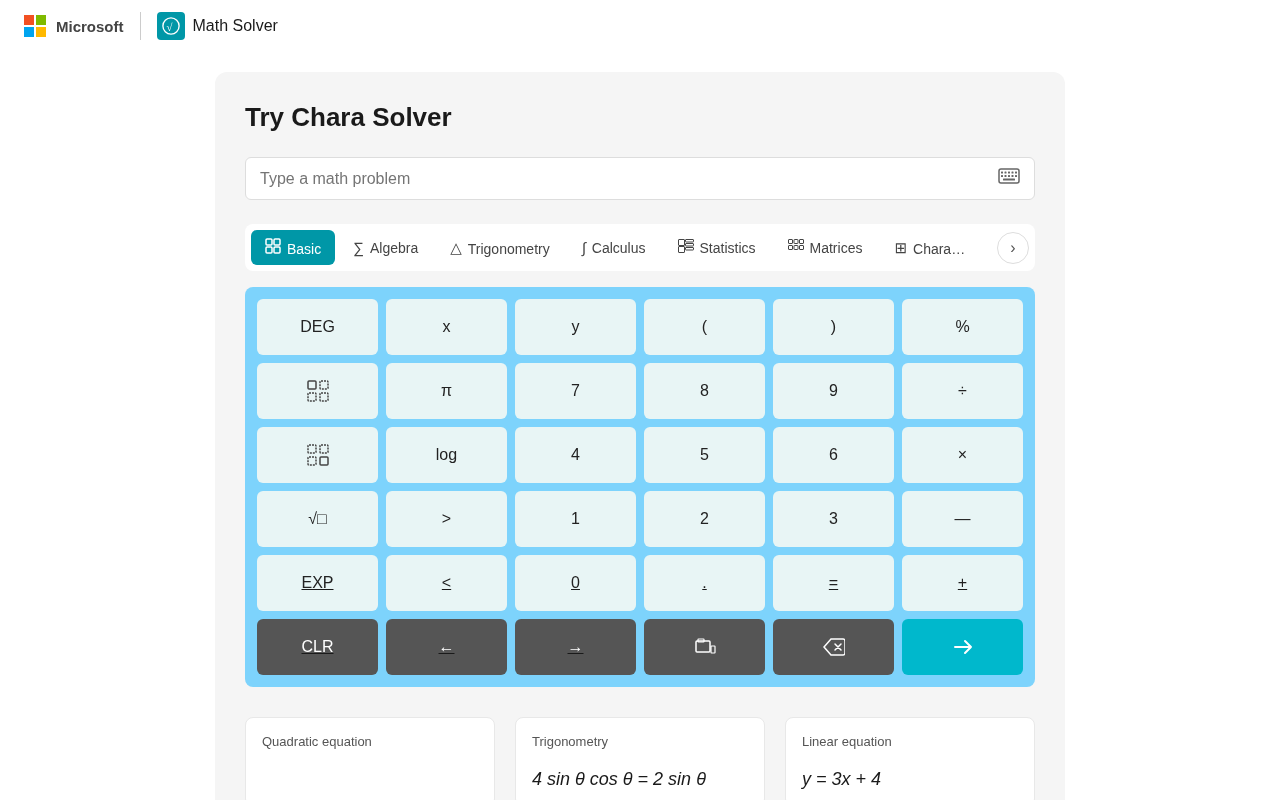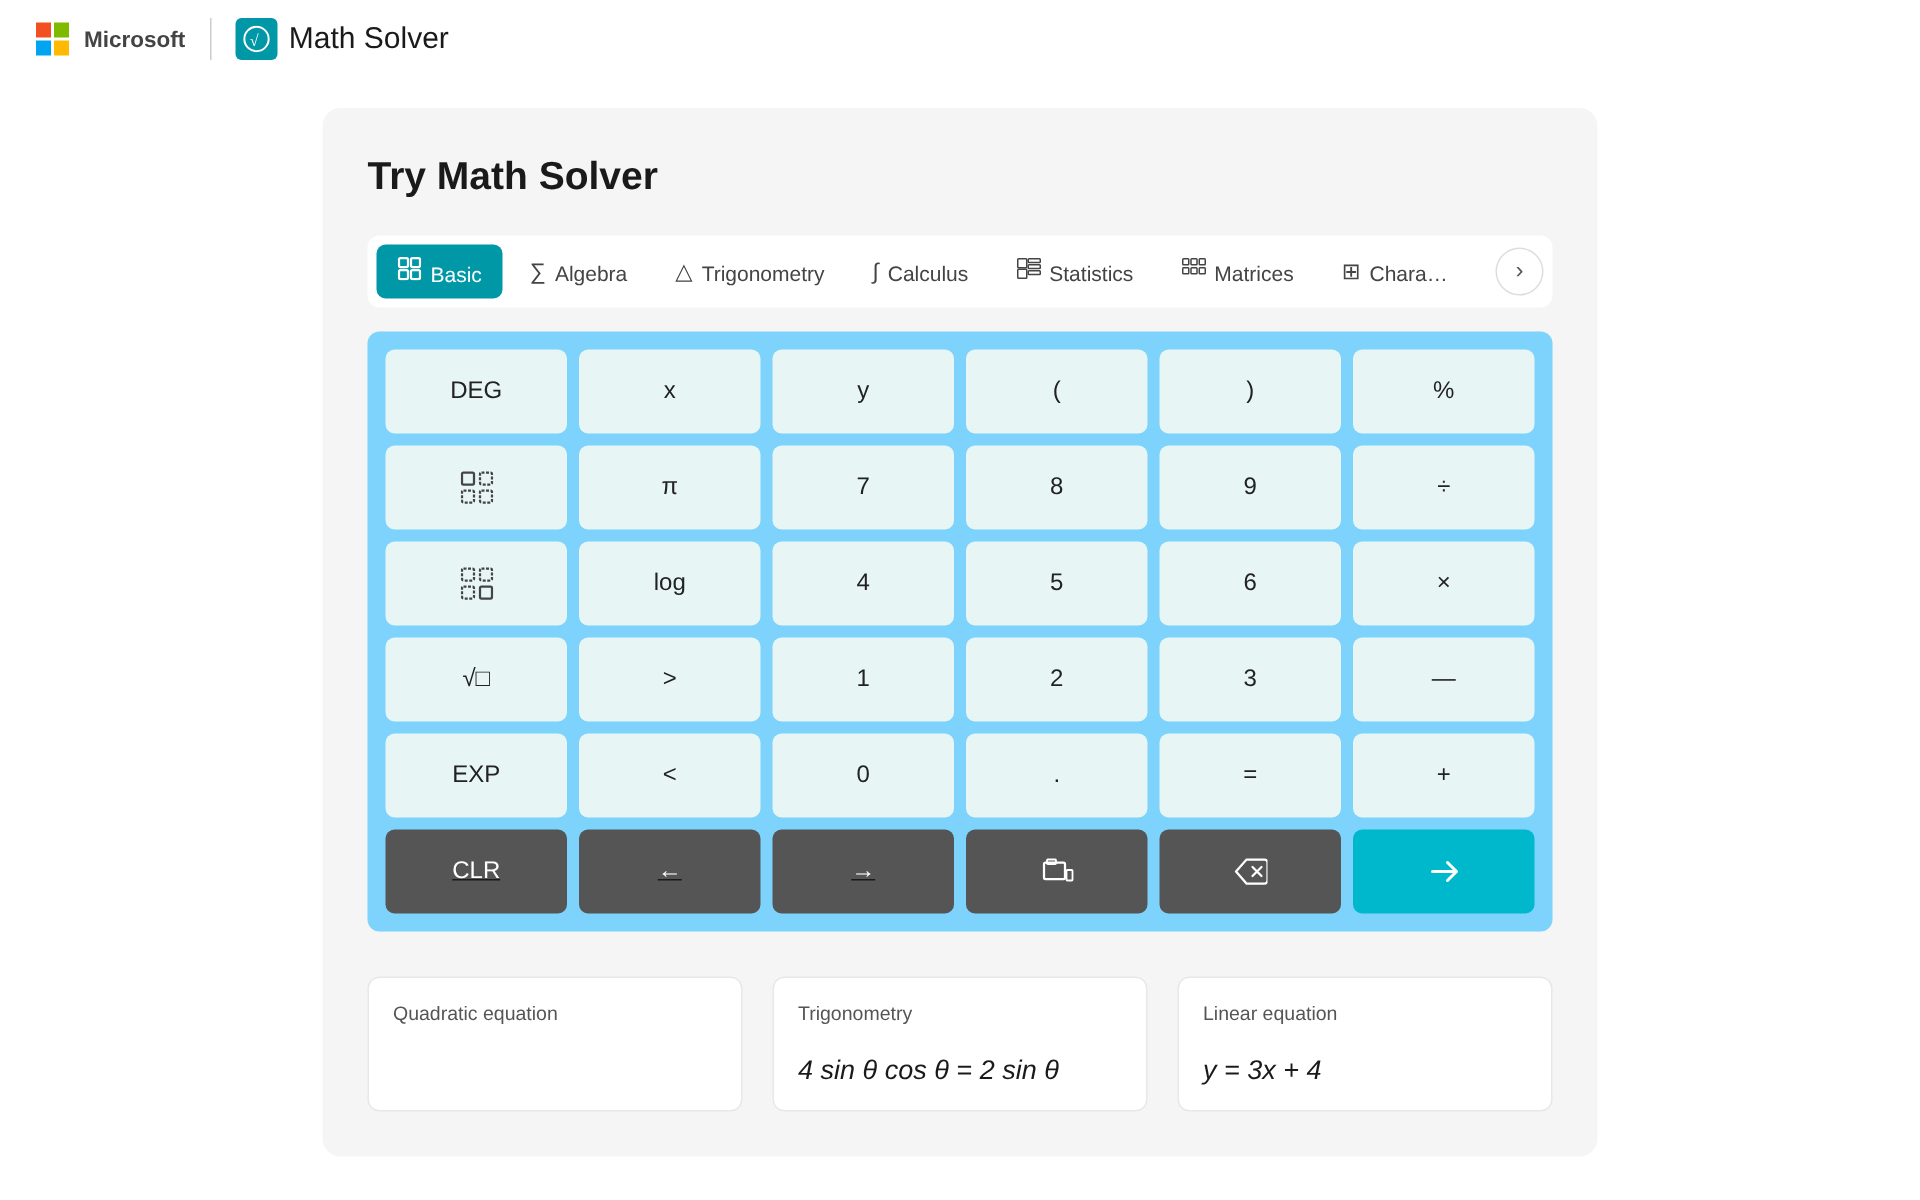--- a/index.html
+++ b/index.html
@@ -46,21 +46,21 @@
       background: #0097a7;
       border-radius: 4px;
       display: flex;
       align-items: center;
       justify-content: center;
       color: white;
       font-size: 14px;
       font-weight: bold;
     }
     .app-name {
-      font-size: 20px;
+      font-size: 16px;
       color: #1a1a1a;
       font-weight: 400;
     }
 
     
     .main-container {
       max-width: 850px;
       margin: 20px auto;
       padding: 30px;
       background: #f5f5f5;
@@ -224,22 +224,41 @@
       <svg width="18" height="18" viewBox="0 0 20 20" fill="none">
         <circle cx="10" cy="10" r="9" stroke="white" stroke-width="1.5"></circle>
         <text x="5" y="15" fill="white" font-size="12" font-family="serif">√</text>
       </svg>
     </div>
     <span class="app-name">Math Solver</span>
   </div>
 </header>
 
 <main class="main-container">
-  <h1 class="page-title">Try Math Solver</h1>
-
+  <h1 class="page-title">Try Chara Solver</h1>
+
+  <div class="search-box">
+    <input class="search-input" type="text" placeholder="Type a math problem" style="">
+    <span class="keyboard-icon">
+      <svg width="22" height="16" viewBox="0 0 22 16" fill="none" xmlns="http://www.w3.org/2000/svg">
+        <rect x="1" y="1" width="20" height="14" rx="2" stroke="#666" stroke-width="1.5"></rect>
+        <rect x="3" y="3.5" width="2" height="2" rx="0.5" fill="#666"></rect>
+        <rect x="6.5" y="3.5" width="2" height="2" rx="0.5" fill="#666"></rect>
+        <rect x="10" y="3.5" width="2" height="2" rx="0.5" fill="#666"></rect>
+        <rect x="13.5" y="3.5" width="2" height="2" rx="0.5" fill="#666"></rect>
+        <rect x="17" y="3.5" width="2" height="2" rx="0.5" fill="#666"></rect>
+        <rect x="3" y="7" width="2" height="2" rx="0.5" fill="#666"></rect>
+        <rect x="6.5" y="7" width="2" height="2" rx="0.5" fill="#666"></rect>
+        <rect x="10" y="7" width="2" height="2" rx="0.5" fill="#666"></rect>
+        <rect x="13.5" y="7" width="2" height="2" rx="0.5" fill="#666"></rect>
+        <rect x="17" y="7" width="2" height="2" rx="0.5" fill="#666"></rect>
+        <rect x="5" y="10.5" width="12" height="2" rx="0.5" fill="#666"></rect>
+      </svg>
+    </span>
+  </div>
 
   <div class="tabs">
     <div class="tab active">
       <span class="tab-icon">
         <svg width="16" height="16" viewBox="0 0 16 16" fill="none">
             <rect x="1" y="1" width="6" height="6" rx="1" stroke="white" stroke-width="1.5"></rect>
             <rect x="9" y="1" width="6" height="6" rx="1" stroke="white" stroke-width="1.5"></rect>
             <rect x="1" y="9" width="6" height="6" rx="1" stroke="white" stroke-width="1.5"></rect>
             <rect x="9" y="9" width="6" height="6" rx="1" stroke="white" stroke-width="1.5"></rect>
           </svg>
@@ -335,21 +354,21 @@
 
     <div class="calc-grid" style="margin-top:8px;">
       <button class="calc-btn">√□</button>
       <button class="calc-btn">&gt;</button>
       <button class="calc-btn">1</button>
       <button class="calc-btn">2</button>
       <button class="calc-btn">3</button>
       <button class="calc-btn">—</button>
     </div>
 
-    <div class="calc-grid" style="margin-top:4px;">
+    <div class="calc-grid" style="margin-top:4px;text-decoration:underline;">
       <button class="calc-btn">EXP</button>
       <button class="calc-btn">&lt;</button>
       <button class="calc-btn">0</button>
       <button class="calc-btn">.</button>
       <button class="calc-btn">=</button>
       <button class="calc-btn">+</button>
     </div>
 
     <div class="calc-action-row" style="margin-top:8px;text-decoration:underline;">
       <button class="calc-btn dark">CLR</button>

